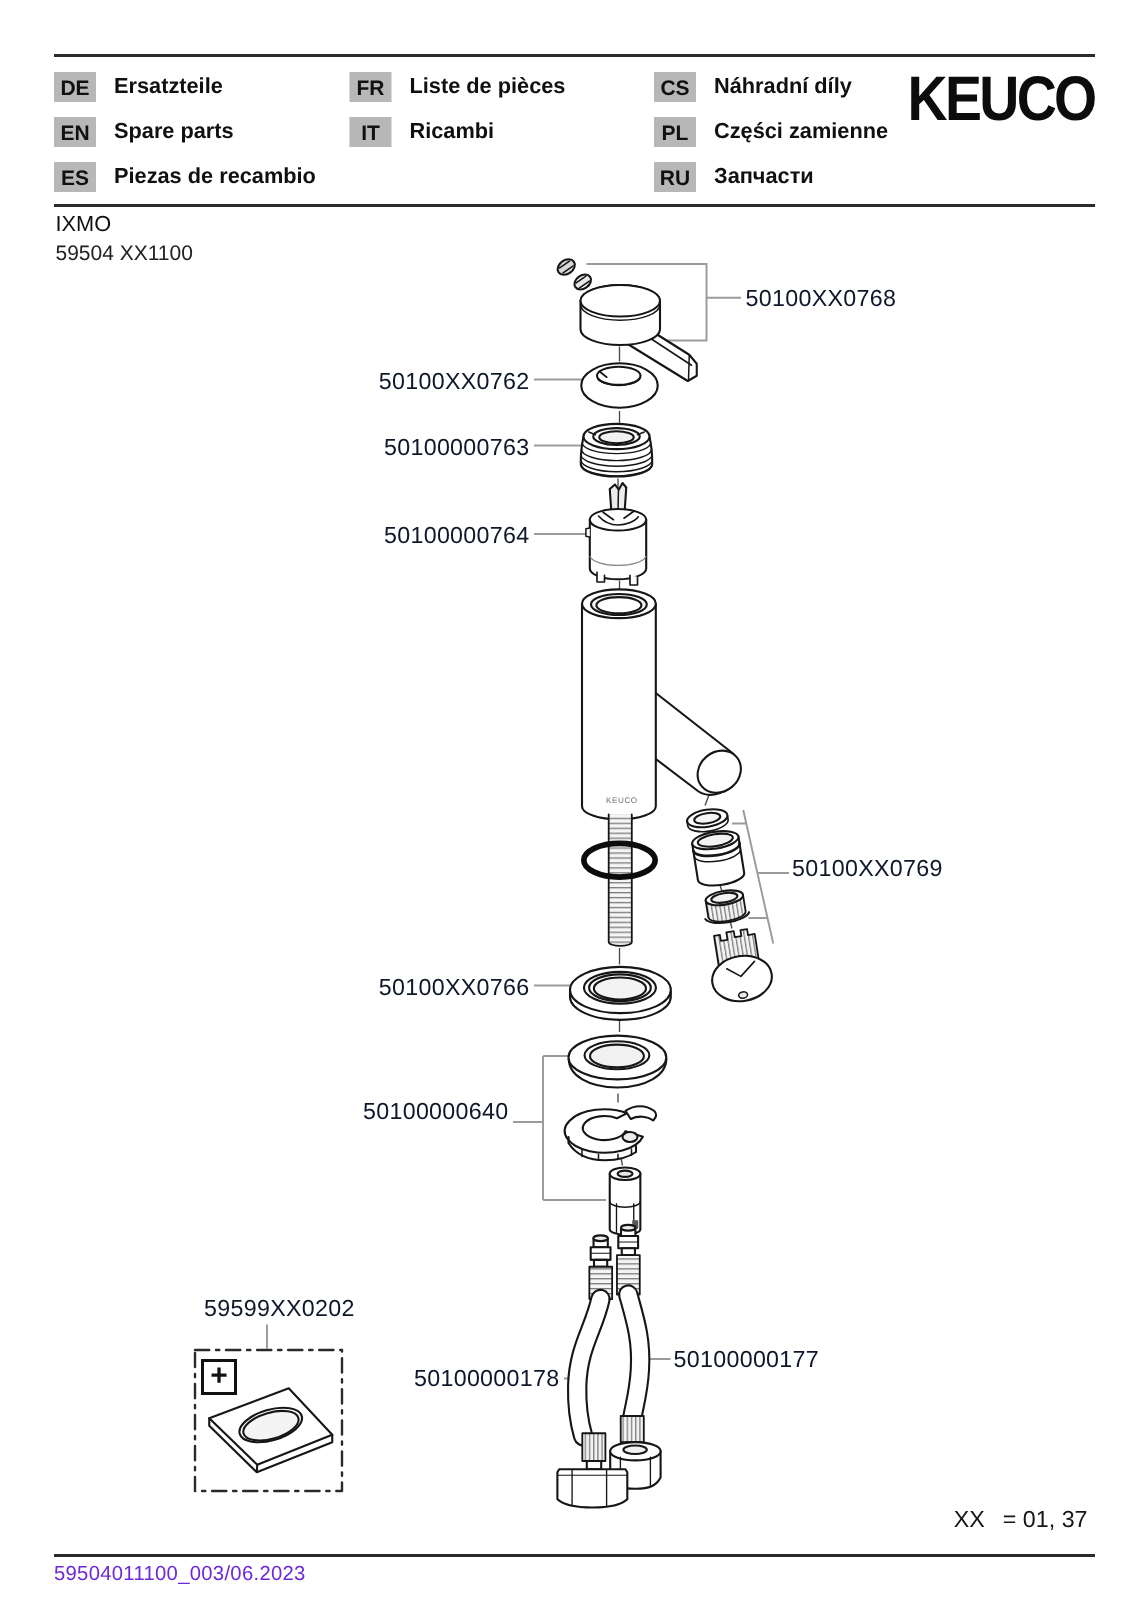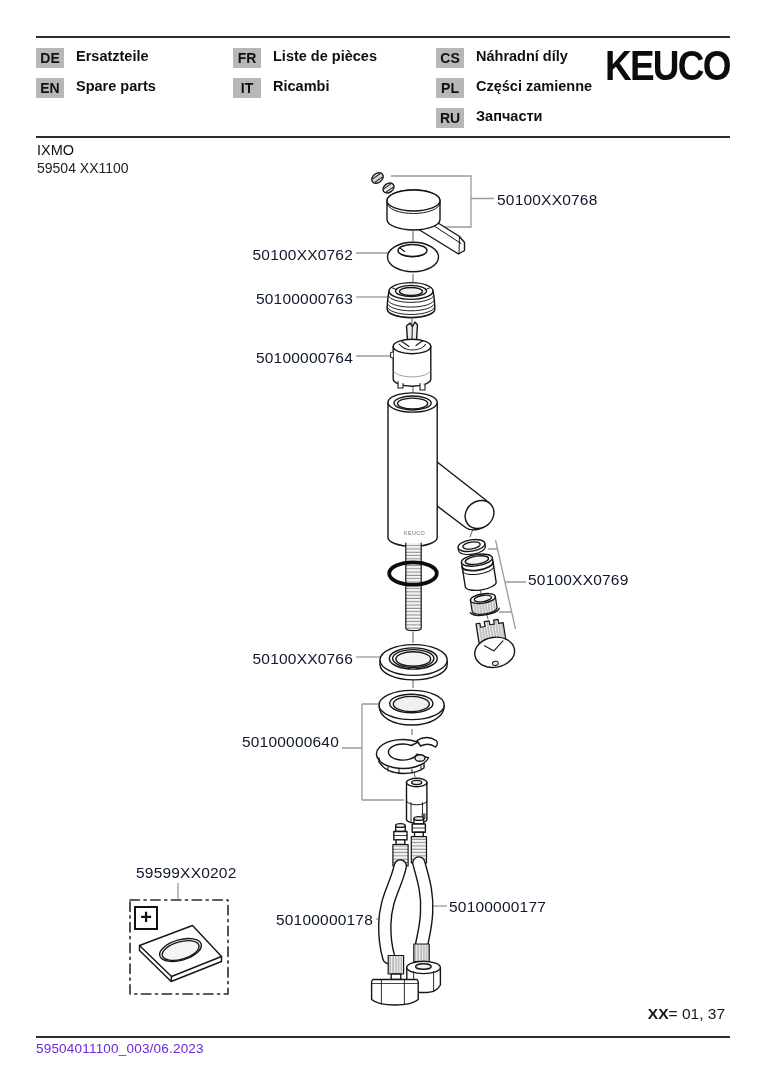--- a/index.html
+++ b/index.html
@@ -1,50 +1,54 @@
 <!DOCTYPE html>
 <html><head>
 <meta charset="utf-8">
 <style>
   html,body{margin:0;padding:0;background:#fff;}
   .page{position:relative;width:764px;height:1080px;background:#fff;overflow:hidden;
         font-family:"Liberation Sans",sans-serif;color:#111;}
   .rule{position:absolute;left:36px;width:694px;height:2px;background:#2b2b2b;}
-  .lrow{position:absolute;display:flex;height:20px;}
+  .lrow{position:absolute;display:flex;align-items:center;height:20px;}
   .code{display:inline-block;width:28px;height:20px;background:#b7b7b7;color:#101010;
         font-weight:bold;font-size:14px;text-align:center;line-height:20px;}
   .lname{margin-left:12px;font-weight:bold;font-size:14.5px;color:#101010;white-space:nowrap;}
   .logo{position:absolute;top:42px;right:34px;font-size:42px;font-weight:bold;
         letter-spacing:-2px;transform:scaleX(0.88);transform-origin:right center;color:#0c0c0c;}
   .ptitle{position:absolute;left:37px;top:142px;font-size:14.5px;font-weight:normal;color:#101010;}
   .pnum{position:absolute;left:37px;top:160px;font-size:14px;color:#222;}
   .lbl{position:absolute;font-size:15.5px;color:#0f172a;white-space:nowrap;letter-spacing:0.2px;}
   .plusbox{position:absolute;left:134px;top:906px;width:20px;height:20px;border:2px solid #111;
         font-size:20px;font-weight:bold;text-align:center;line-height:19px;color:#111;background:#fff;}
   .vnote{position:absolute;top:1005px;right:39px;font-size:15.5px;color:#161616;}
-  .vnote b{font-weight:bold;margin-right:0;}
+  .vnote b{font-weight:normal;margin-right:12px;}
   .footer{position:absolute;left:36px;top:1041px;font-size:13.5px;color:#6d28d9;letter-spacing:0.2px;}
   svg text{font-family:"Liberation Sans",sans-serif;}
 </style>
 </head>
 <body>
 
 <div class="page">
 
   <div class="rule" style="top:36px"></div>
   <div class="rule" style="top:136px"></div>
   <div class="rule" style="top:1036px;height:1.6px"></div>
 
   <div class="lrow" style="left:36px;top:48px">
     <span class="code">DE</span>
     <span class="lname">Ersatzteile</span>
   </div>
   <div class="lrow" style="left:36px;top:78px">
     <span class="code">EN</span>
     <span class="lname">Spare parts</span>
+  </div>
+  <div class="lrow" style="left:36px;top:108px">
+    <span class="code">ES</span>
+    <span class="lname">Piezas de recambio</span>
   </div>
   <div class="lrow" style="left:233px;top:48px">
     <span class="code">FR</span>
     <span class="lname">Liste de pièces</span>
   </div>
   <div class="lrow" style="left:233px;top:78px">
     <span class="code">IT</span>
     <span class="lname">Ricambi</span>
   </div>
   <div class="lrow" style="left:436px;top:48px">

